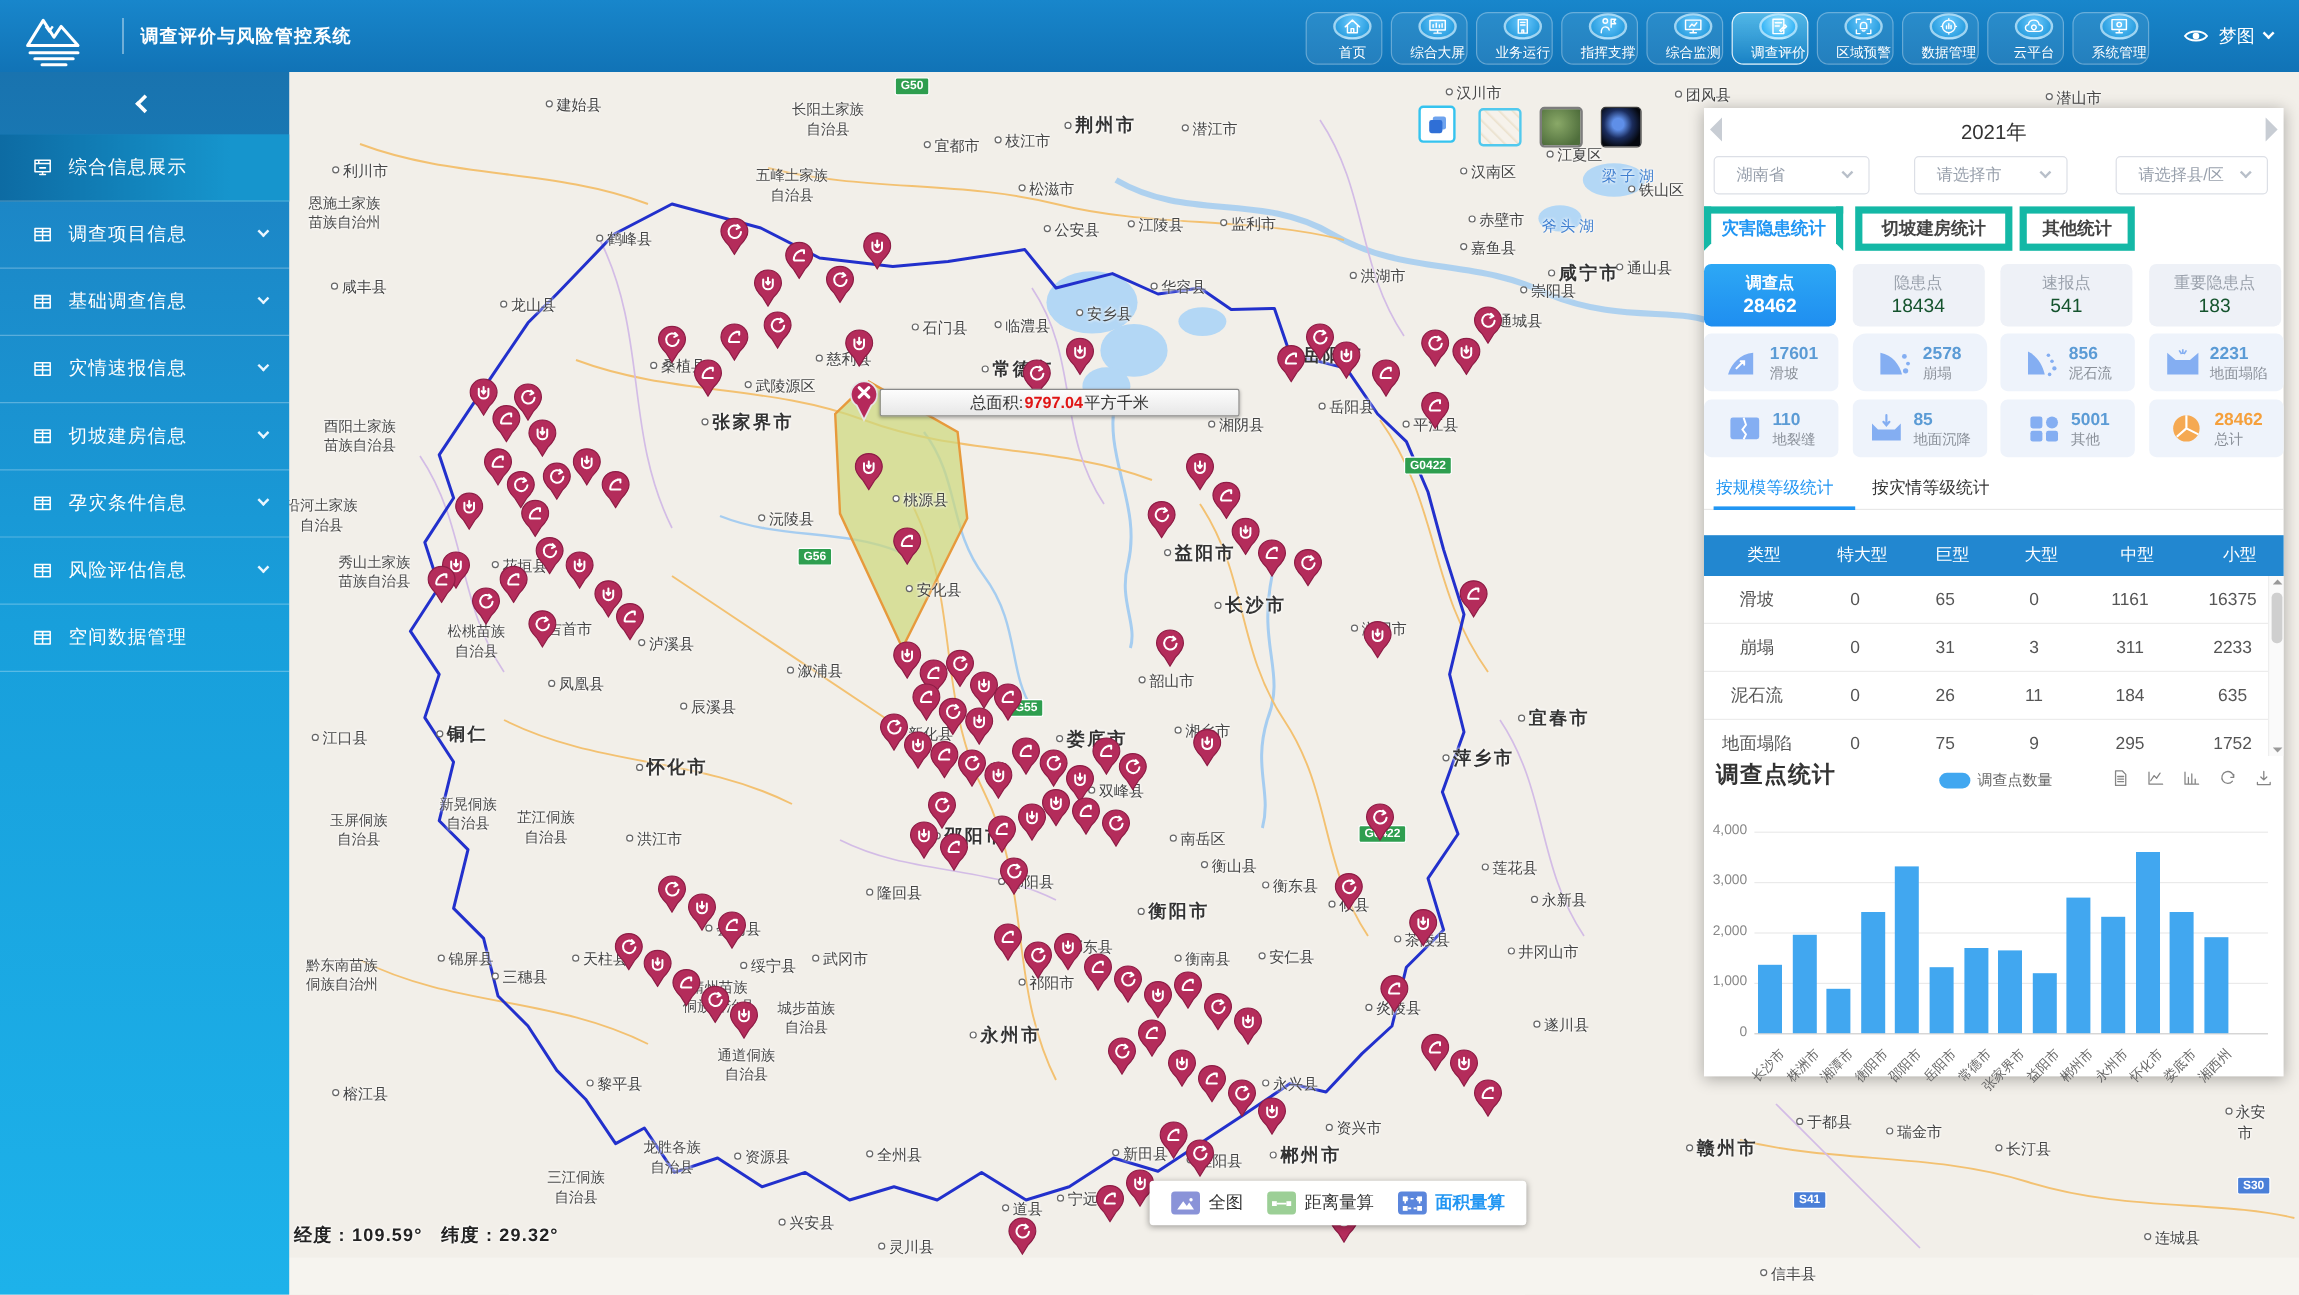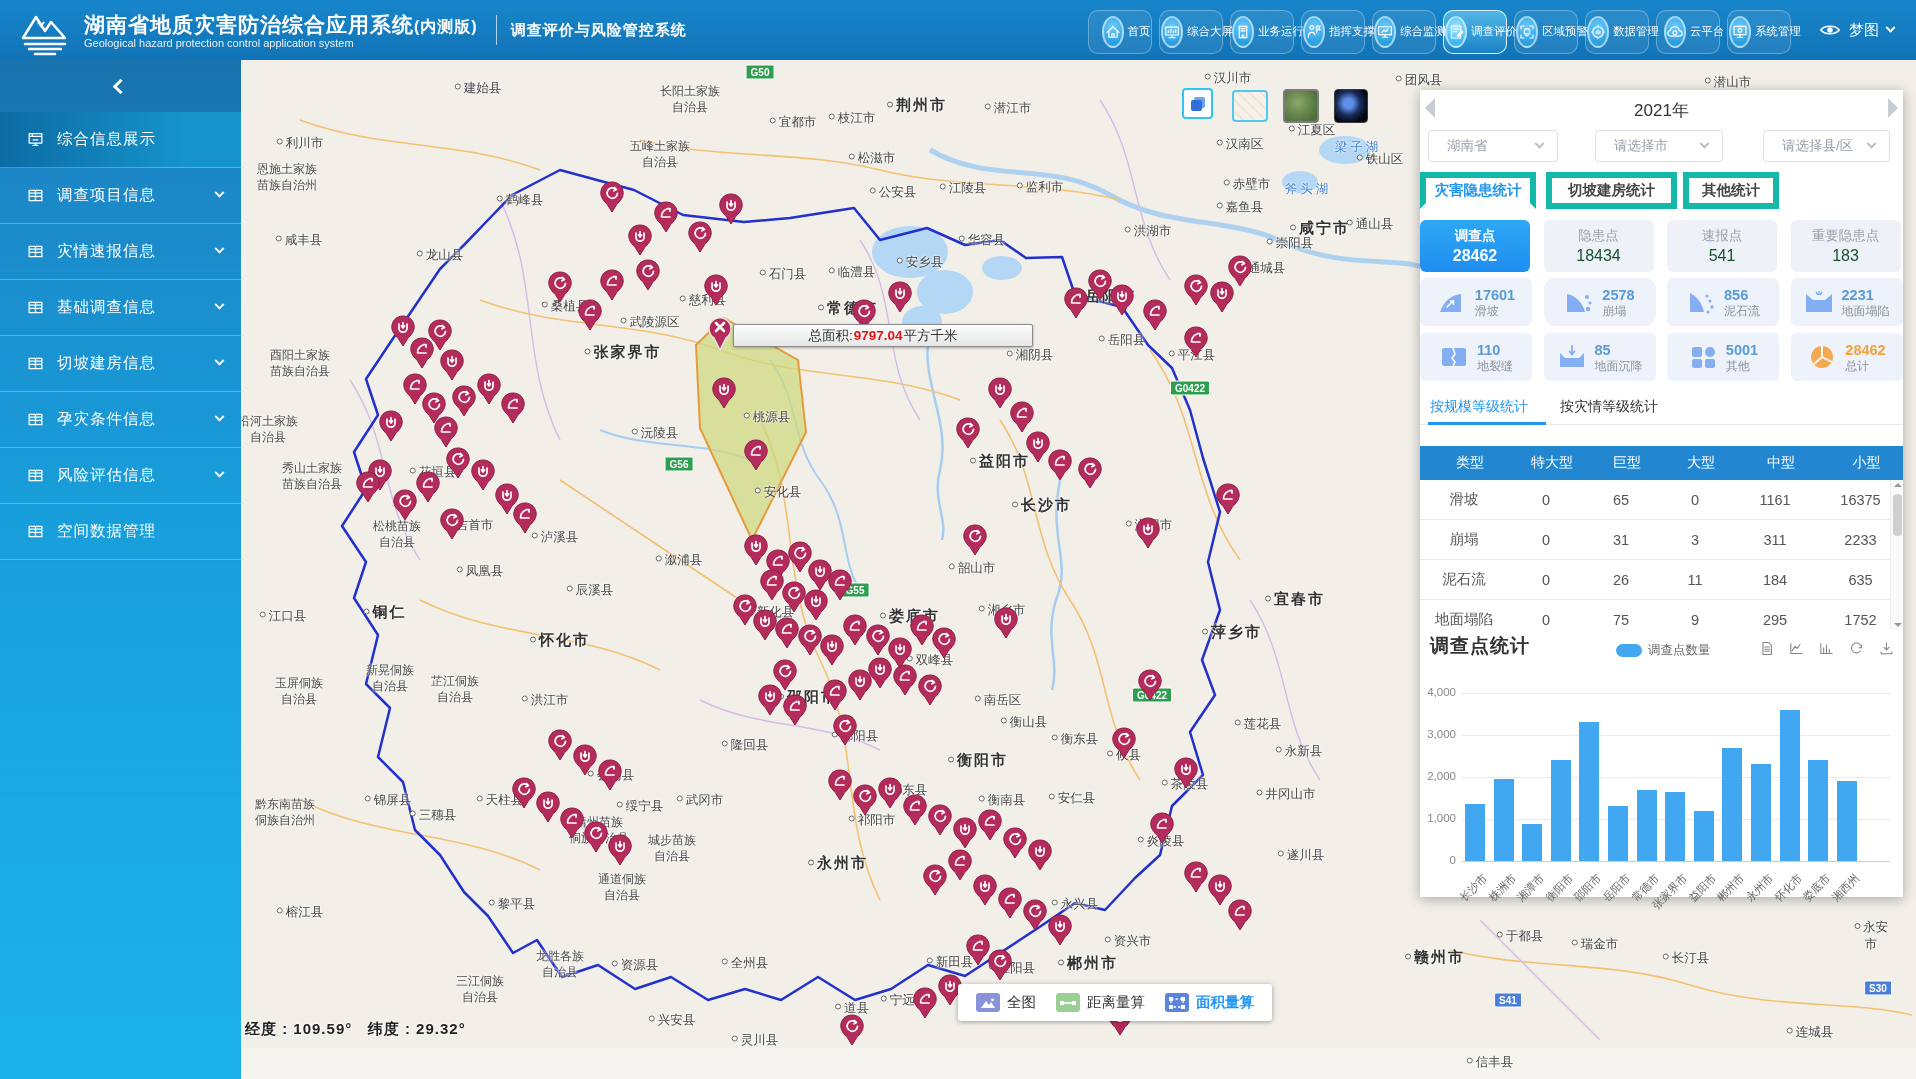--- a/index.html
+++ b/index.html
@@ -12,21 +12,21 @@
   #logo { width:58px; height:52px; margin:4px 10px 0 16px; flex:none; }
   #titleblock { line-height:1.15; margin-top:2px; }
   #titleblock .t1 { font-size:21px; font-weight:bold; letter-spacing:1px; white-space:nowrap; }
   #titleblock .t1 .ed { font-size:16px; font-weight:bold; }
   #titleblock .t2 { font-size:11px; opacity:.9; }
   .hdr-div { width:1px; height:30px; background:rgba(255,255,255,.65); margin:0 14px 0 18px; }
   #sysname { font-size:15px; font-weight:bold; letter-spacing:1px; white-space:nowrap; }
   #nav { display:flex; gap:7px; margin-left:auto; }
   .nav-tab { width:64px; height:44px; margin-top:3px; border-radius:10px;
     background:rgba(255,255,255,.08); border:1px solid rgba(255,255,255,.3);
-    display:flex; flex-direction:row; align-items:center; justify-content:center; gap:3px; cursor:pointer;padding-left:13px; }
+    display:flex; flex-direction:column; align-items:center; justify-content:center; gap:3px; cursor:pointer;padding-left:13px; }
   .nav-tab .circ { width:32px; height:32px; border-radius:50%;
     background:radial-gradient(circle at 50% 32%,#6ecbff,#2b9fe0 75%);
     border:2px solid rgba(255,255,255,.55); display:flex; align-items:center; justify-content:center; color:#fff; }
   .nav-tab .circ svg { width:18px; height:18px; }
   .nav-tab .nl { font-size:12px; white-space:nowrap; transform:scale(.95); }
   .nav-tab.active { background:linear-gradient(180deg,rgba(130,225,255,.55),rgba(50,170,235,.25));
     border-color:rgba(255,255,255,.85); }
   .nav-tab.active .circ { background:radial-gradient(circle at 50% 32%,#a5e6ff,#39b6f6 75%); }
   #userbox { display:flex; align-items:center; gap:8px; margin:0 22px 0 28px; }
   #userbox svg { width:22px; height:16px; }
@@ -865,24 +865,20 @@
     <span>纬度</span> : <span>29.32°</span>
   </div>
 </div>
 
 <div id="header">
   <svg id="logo" viewBox="0 0 56 52">
     <path d="M6 32 L19 11 L28 25 L34 16 L48 32 Z" fill="none" stroke="#fff" stroke-width="2.5" stroke-linejoin="round"></path>
     <path d="M21 16 L24 20 L27 16" fill="none" stroke="#fff" stroke-width="2"></path>
     <path d="M8 38 H48 M12 43 H44 M18 48 H38" stroke="#fff" stroke-width="2.5" stroke-linecap="round"></path>
   </svg>
-  <div id="titleblock">
-    <div class="t1"><span>湖南省地质灾害防治综合应用系统</span><span class="ed">(内测版)</span></div>
-    <div class="t2">Geological hazard protection control application system</div>
-  </div>
   <div class="hdr-div"></div>
   <div id="sysname">调查评价与风险管控系统</div>
   <div id="nav">
       <div class="nav-tab">
         <div class="circ">
           <svg viewBox="0 0 24 24">
             <path d="M4 12.5 L12 5 L20 12.5 M6.5 11 V19 H17.5 V11 M10.5 19 V14.5 H13.5 V19" fill="none" stroke="currentColor" stroke-width="1.6" stroke-linecap="round" stroke-linejoin="round"></path>
           </svg>
         </div>
         <div class="nl">首页</div>
@@ -985,28 +981,28 @@
         <span style="display: contents;"><svg viewBox="0 0 24 24" class="sic">
             <path d="M4 5.5 H20 V18.5 H4 Z M12 5.5 V18.5 M4 9 H20 M4 13 H20" fill="none" stroke="currentColor" stroke-width="1.6" stroke-linecap="round" stroke-linejoin="round"></path>
           </svg></span>
         <span class="sl">调查项目信息</span>
         <span class="chev"></span>
       </div>
       <div class="side-item">
         <span style="display: contents;"><svg viewBox="0 0 24 24" class="sic">
             <path d="M4 5.5 H20 V18.5 H4 Z M12 5.5 V18.5 M4 9 H20 M4 13 H20" fill="none" stroke="currentColor" stroke-width="1.6" stroke-linecap="round" stroke-linejoin="round"></path>
           </svg></span>
-        <span class="sl">灾情速报信息</span>
+        <span class="sl">基础调查信息</span>
         <span class="chev"></span>
       </div>
       <div class="side-item">
         <span style="display: contents;"><svg viewBox="0 0 24 24" class="sic">
             <path d="M4 5.5 H20 V18.5 H4 Z M12 5.5 V18.5 M4 9 H20 M4 13 H20" fill="none" stroke="currentColor" stroke-width="1.6" stroke-linecap="round" stroke-linejoin="round"></path>
           </svg></span>
-        <span class="sl">基础调查信息</span>
+        <span class="sl">灾情速报信息</span>
         <span class="chev"></span>
       </div>
       <div class="side-item">
         <span style="display: contents;"><svg viewBox="0 0 24 24" class="sic">
             <path d="M4 5.5 H20 V18.5 H4 Z M12 5.5 V18.5 M4 9 H20 M4 13 H20" fill="none" stroke="currentColor" stroke-width="1.6" stroke-linecap="round" stroke-linejoin="round"></path>
           </svg></span>
         <span class="sl">切坡建房信息</span>
         <span class="chev"></span>
       </div>
       <div class="side-item">

